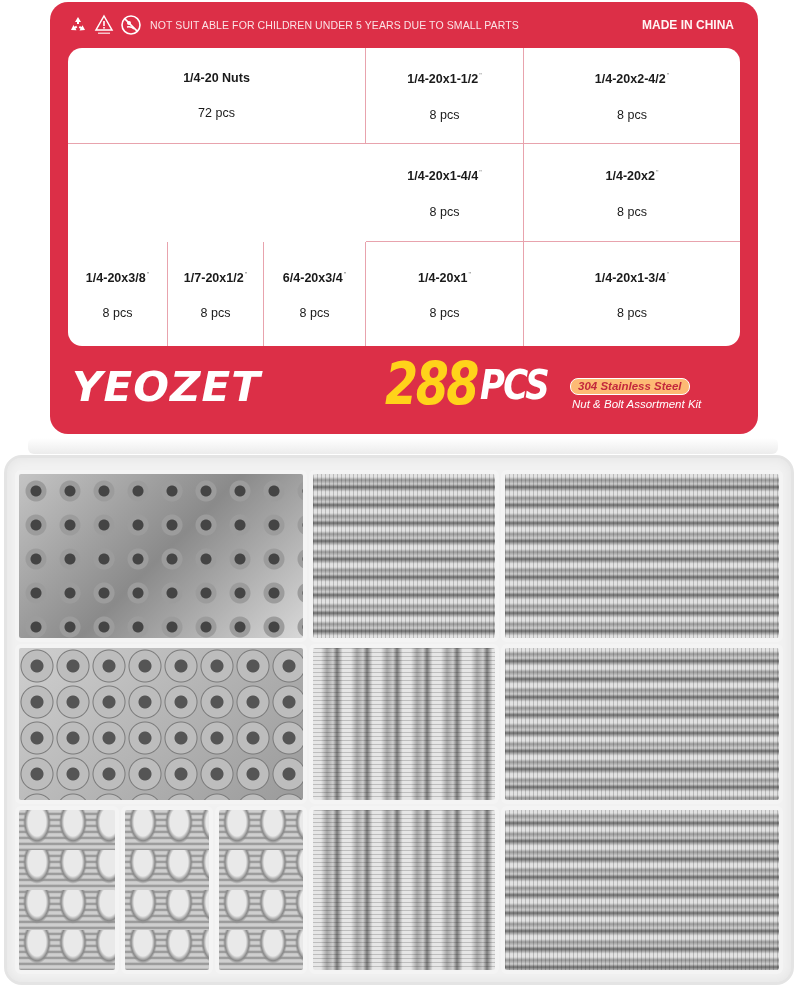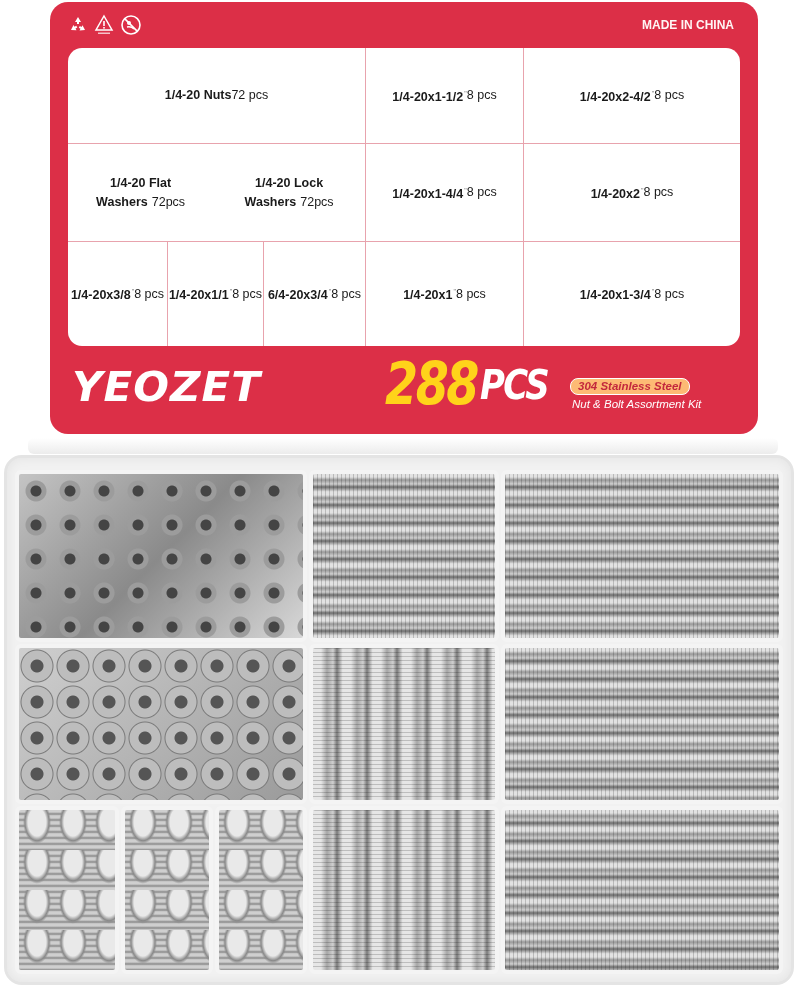--- a/index.html
+++ b/index.html
@@ -22,23 +22,23 @@
   .made-in { margin-left: auto; font-weight: bold; font-size: 12px; color: #fff5f5; }
 
   .grid-card {
     position: absolute; left: 18px; top: 46px; width: 672px; height: 298px;
     background: #ffffff; border-radius: 14px; overflow: hidden;
     display: grid;
     grid-template-columns: 100px 96px 102px 158px 216px;
     grid-template-rows: 96px 98px 104px;
   }
   .cell {
-    display: flex; flex-direction: row; align-items: center; justify-content: center;
+    display: flex; flex-direction: column; align-items: center; justify-content: center;
     border-right: 1px solid #e8a3ad; border-bottom: 1px solid #e8a3ad;
-    text-align: center; color: #1a1a1a; font-size: 12.5px; line-height: 19px;
+    text-align: center; color: #1a1a1a; font-size: 12.5px; line-height: 19px; gap: 16px;
   }
   .cell .t { font-weight: bold; }
   .cell .t sup { font-size: 7px; font-weight: normal; color: #777; margin-left: 1px; }
   .cell .q { font-weight: normal; }
   .cell.nr { border-right: none; }
   .cell.nb { border-bottom: none; }
   .washer-line { font-weight: bold; }
   .washer-line .n { font-weight: normal; margin-left: 4px; }
 
   .brand-row {
@@ -141,57 +141,54 @@
       </span>
       <span>
         <svg width="22" height="22" viewBox="0 0 22 22">
             <circle cx="11" cy="11" r="9" fill="none" stroke="#ffffff" stroke-width="1.6"></circle>
             <line x1="4.6" y1="4.6" x2="17.4" y2="17.4" stroke="#ffffff" stroke-width="1.6"></line>
             <circle cx="9" cy="9" r="2" fill="#ffffff"></circle>
             <path d="M7 13 Q11 12 14 15" stroke="#ffffff" stroke-width="1.3" fill="none"></path>
           </svg>
       </span>
     </div>
+    <span class="warn-text">NOT SUIT ABLE FOR CHILDREN UNDER 5 YEARS DUE TO SMALL PARTS</span>
     <span class="made-in">MADE IN CHINA</span>
   </div>
 
   <div class="grid-card">
 
     <div class="cell" style="grid-column:1/4;grid-row:1;">
       <span class="t">1/4-20 Nuts</span>
       <span class="q">72 pcs</span>
     </div>
     <div class="cell" style="grid-column:4;grid-row:1;">
       <span class="t"><span>1/4-20x1-1/2</span><sup>"</sup></span>
       <span class="q">8 pcs</span>
     </div>
     <div class="cell nr" style="grid-column:5;grid-row:1;">
       <span class="t"><span>1/4-20x2-4/2</span><sup>"</sup></span>
       <span class="q">8 pcs</span>
     </div>
 
-    <div class="cell" style="grid-column:1/4;grid-row:2;">
-      <span class="washer-line"><span>1/4-20 Flat Washers</span><span class="n">72pcs</span></span>
-      <span class="washer-line"><span>1/4-20 Lock Washers</span><span class="n">72pcs</span></span>
-    </div>
     <div class="cell" style="grid-column:4;grid-row:2;">
       <span class="t"><span>1/4-20x1-4/4</span><sup>"</sup></span>
       <span class="q">8 pcs</span>
     </div>
     <div class="cell nr" style="grid-column:5;grid-row:2;">
       <span class="t"><span>1/4-20x2</span><sup>"</sup></span>
       <span class="q">8 pcs</span>
     </div>
 
     <div class="cell nb" style="grid-column:1;grid-row:3;">
       <span class="t"><span>1/4-20x3/8</span><sup>"</sup></span>
       <span class="q">8 pcs</span>
     </div>
     <div class="cell nb" style="grid-column:2;grid-row:3;">
-      <span class="t"><span>1/4-20x1/1</span><sup>"</sup></span>
+      <span class="t"><span>1/7-20x1/2</span><sup>"</sup></span>
       <span class="q">8 pcs</span>
     </div>
     <div class="cell nb" style="grid-column:3;grid-row:3;">
       <span class="t"><span>6/4-20x3/4</span><sup>"</sup></span>
       <span class="q">8 pcs</span>
     </div>
     <div class="cell nb" style="grid-column:4;grid-row:3;">
       <span class="t"><span>1/4-20x1</span><sup>"</sup></span>
       <span class="q">8 pcs</span>
     </div>

